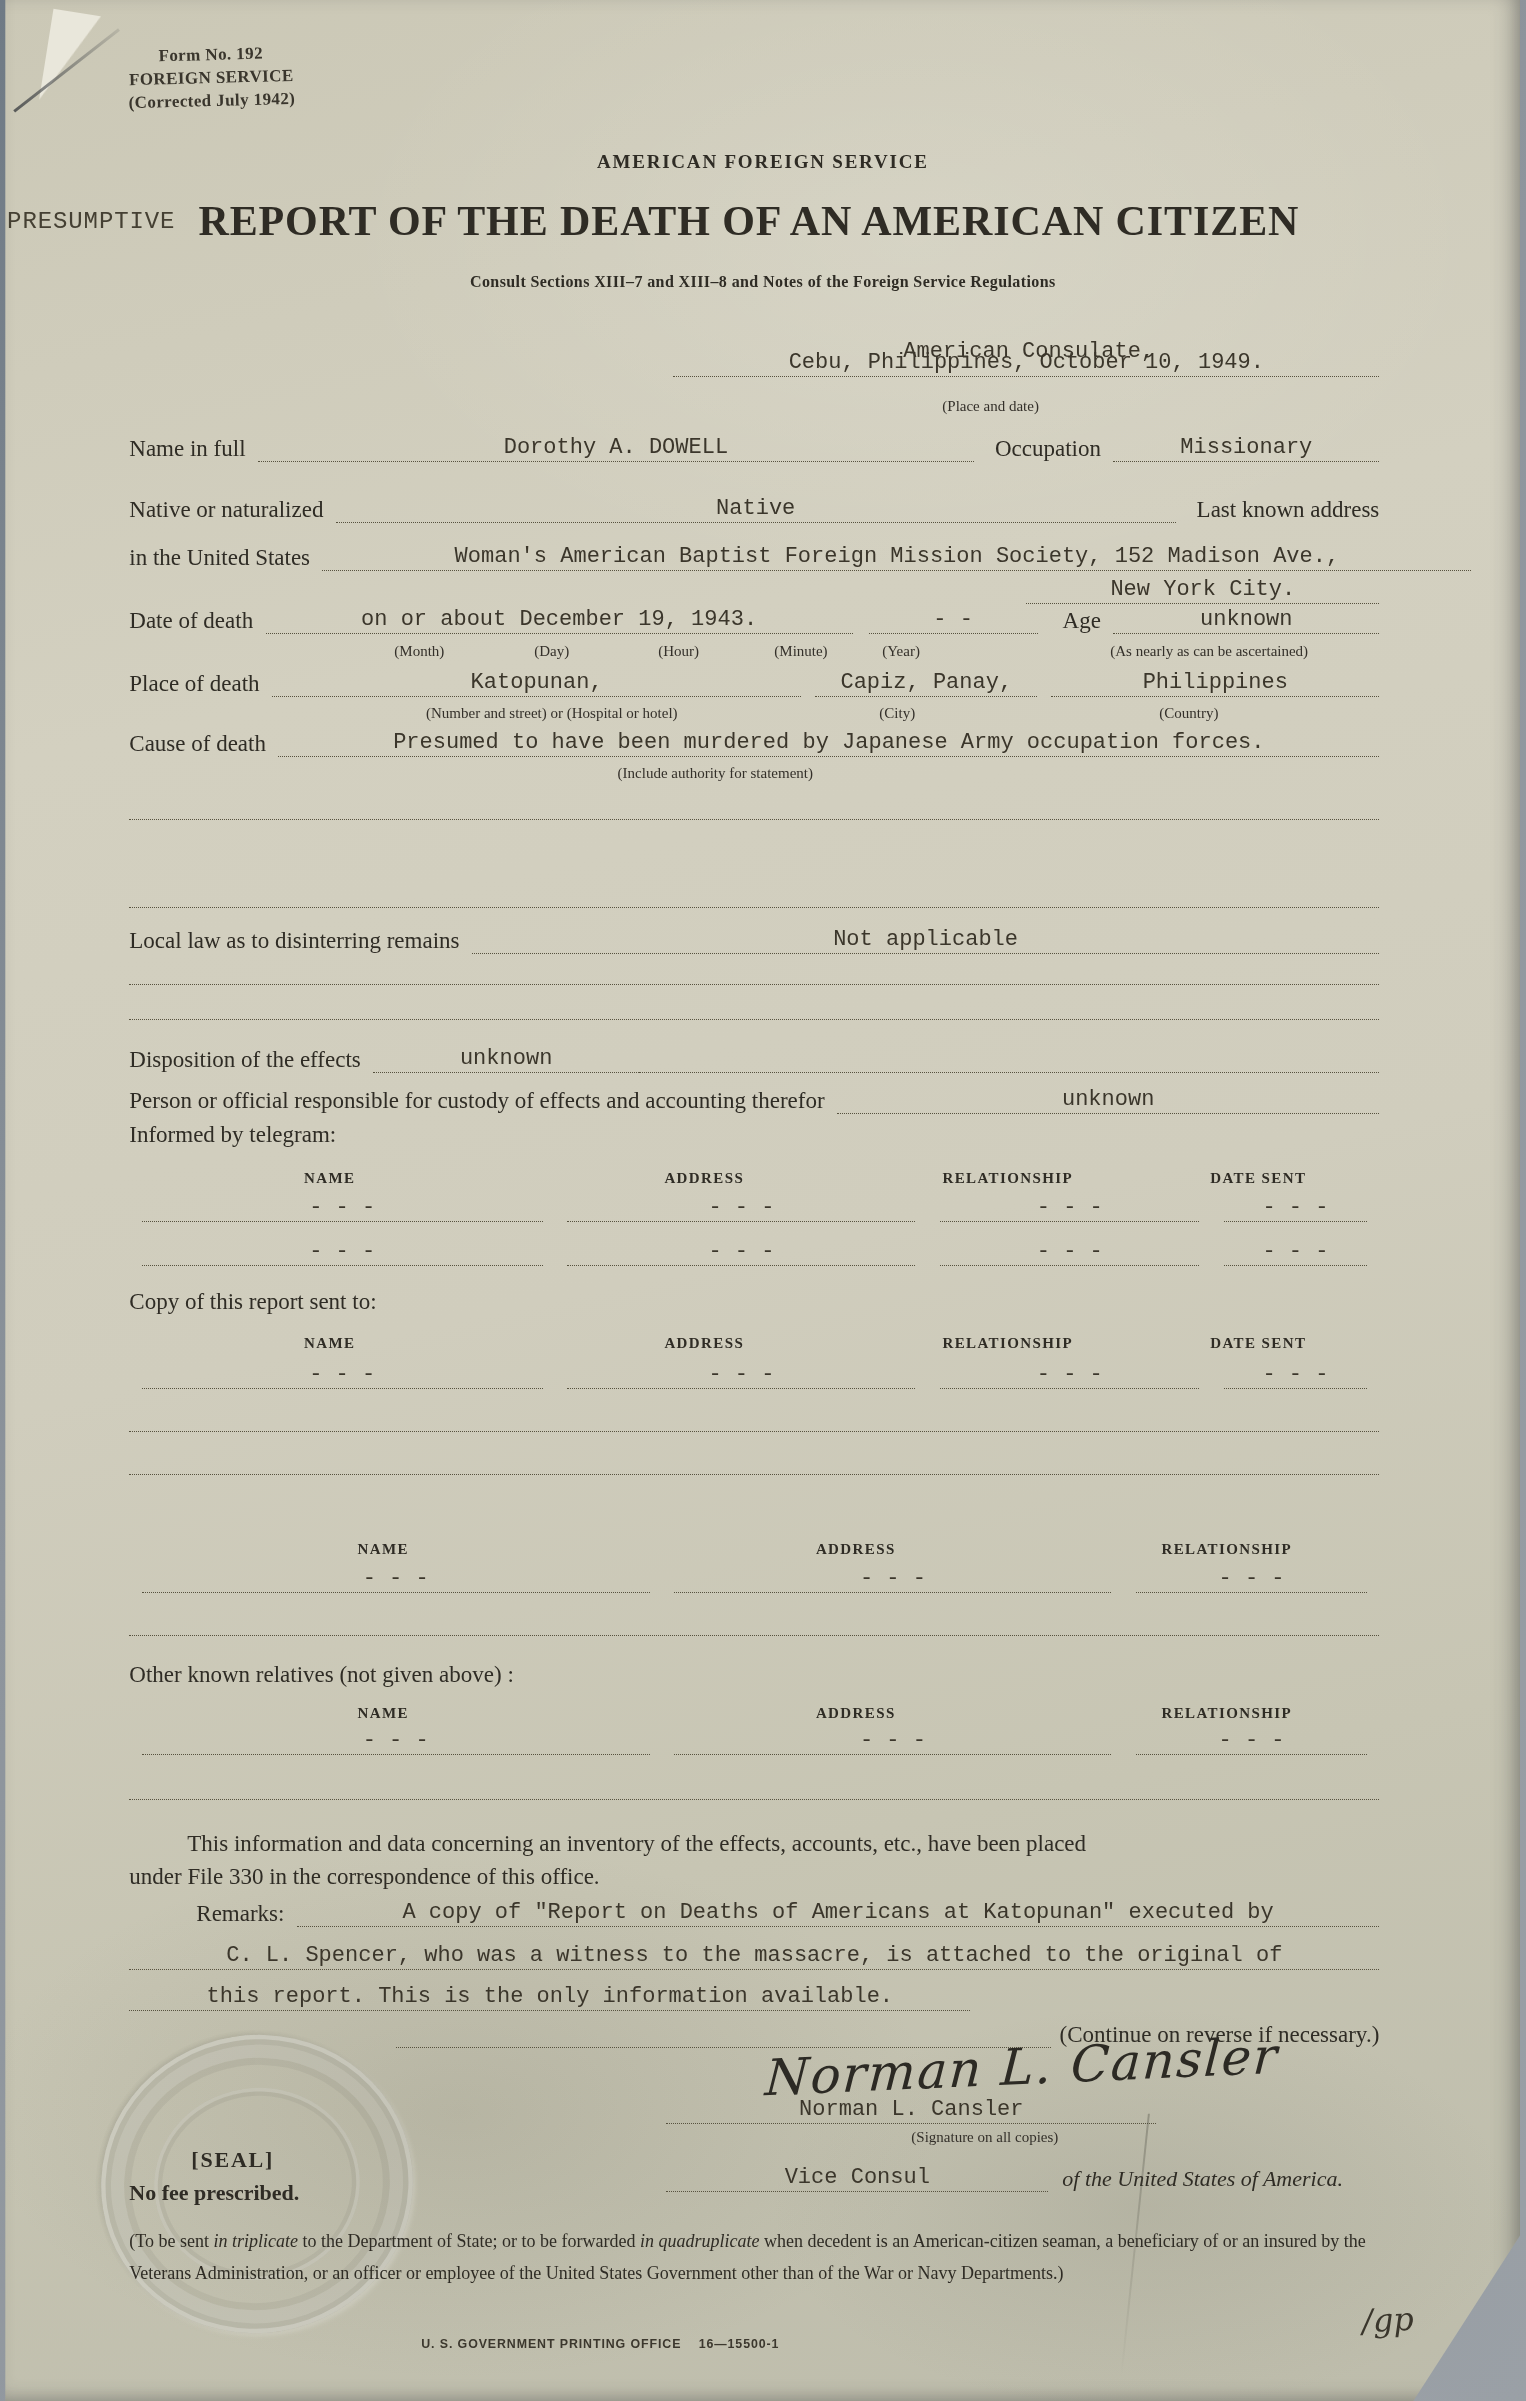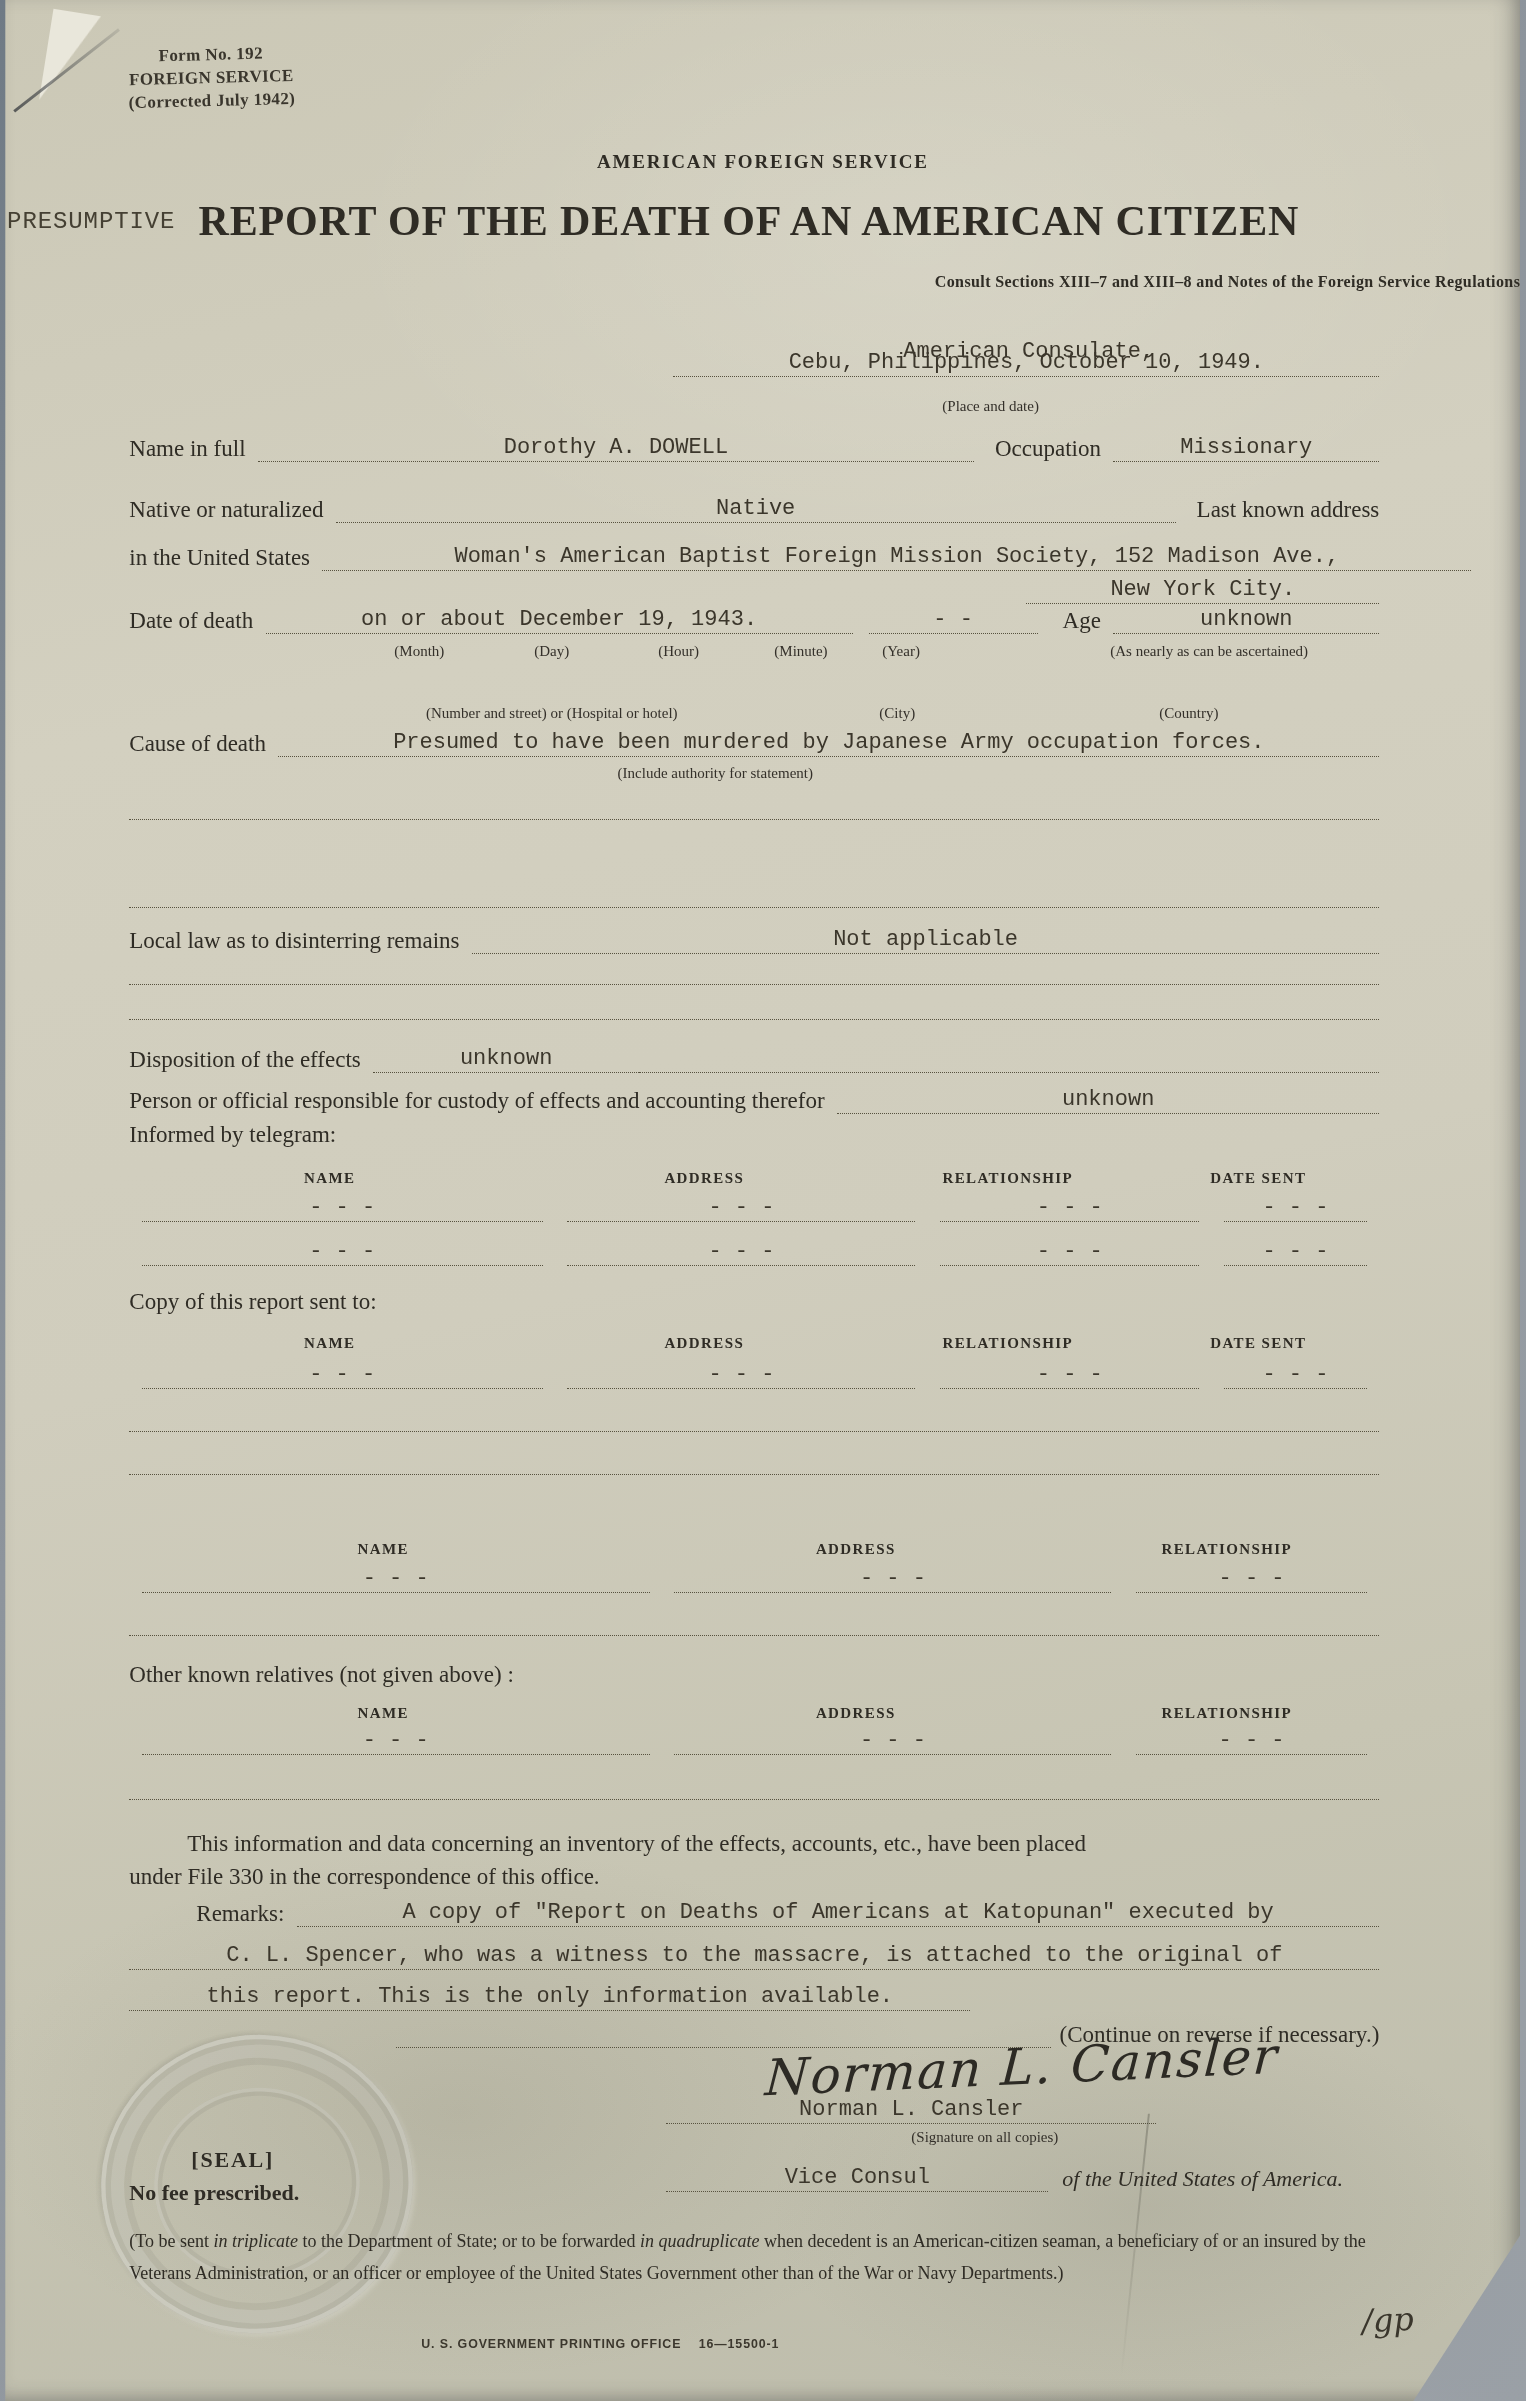--- a/index.html
+++ b/index.html
@@ -38,21 +38,21 @@
   .c4a{width:401px;} .c4b{width:348px;} .c4c{width:259px;} .c4d{flex:1;}
   .c3a{width:508px;} .c3b{width:437px;} .c3c{flex:1;}
   .stamp-block{position:absolute;left:123px;top:44px;text-align:center;font-weight:bold;
     font-size:17px;line-height:1.35;letter-spacing:0.4px;transform:rotate(-1.5deg);color:#3a362d;}
   .agency{position:absolute;left:0;width:1515px;top:151px;text-align:center;
     font-size:19px;font-weight:bold;letter-spacing:1.8px;}
   .title-row{position:absolute;left:1.8px;top:197px;display:flex;align-items:center;}
   .presumptive{font-family:"Liberation Mono",monospace;font-size:24px;letter-spacing:0.9px;
     color:#454033;margin-right:23px;}
   .main-title{font-size:42px;font-weight:bold;letter-spacing:0.9px;white-space:nowrap;}
-  .subtitle{position:absolute;left:0;width:1515px;top:273px;text-align:right;
+  .subtitle{position:absolute;left:0;width:1515px;top:273px;text-align:center;
     font-size:16px;font-weight:bold;letter-spacing:0.4px;}
   .sig-script{position:absolute;left:760px;top:2038px;font-family:"DejaVu Serif",serif;
     font-style:italic;font-size:50px;color:#2c2a24;transform:rotate(-2.5deg) skewX(-6deg);
     letter-spacing:1.8px;white-space:nowrap;}
   .seal{position:absolute;left:96px;top:2035px;width:312px;height:298px;border-radius:50%;
     box-shadow:inset 0 0 0 4.4px rgba(255,255,255,.30),inset 0 0 0 9.8px rgba(90,88,74,.12),
       inset 0 0 0 23px rgba(255,255,255,.16),inset 0 0 0 30px rgba(90,88,74,.10),
       1.8px 2.7px 5.3px rgba(255,255,255,.25), -1.8px -1.8px 4.4px rgba(80,80,66,.18);
     transform:rotate(-9deg);opacity:.85;}
   .seal::before{content:"";position:absolute;inset:53px;border-radius:50%;
@@ -121,20 +121,26 @@
     <span class="lbl" style="padding-left:25px;">Age</span>
     <span class="line nofill" style="width:266px;"><i class="typed" style="font-style:normal">unknown</i></span>
   </div>
   <div class="caps" style="left:389px;top:643px;">(Month)</div>
   <div class="caps" style="left:529px;top:643px;">(Day)</div>
   <div class="caps" style="left:653px;top:643px;">(Hour)</div>
   <div class="caps" style="left:769px;top:643px;">(Minute)</div>
   <div class="caps" style="left:877px;top:643px;">(Year)</div>
   <div class="caps" style="left:1105px;top:643px;">(As nearly as can be ascertained)</div>
 
+  <div class="row" style="top:668px;">
+    <span class="lbl">Place of death</span>
+    <span class="line"><i class="typed" style="font-style:normal">Katopunan,</i></span>
+    <span class="line nofill" style="width:222px;margin-left:14px;"><i class="typed" style="font-style:normal">Capiz, Panay,</i></span>
+    <span class="line nofill" style="width:328px;margin-left:14px;"><i class="typed" style="font-style:normal">Philippines</i></span>
+  </div>
   <div class="caps" style="left:351px;width:391px;text-align:center;top:705px;">(Number and street) or (Hospital or hotel)</div>
   <div class="caps" style="left:874px;top:705px;">(City)</div>
   <div class="caps" style="left:1154px;top:705px;">(Country)</div>
 
   <div class="row" style="top:728px;">
     <span class="lbl">Cause of death</span>
     <span class="line"><i class="typed" style="font-style:normal">Presumed to have been murdered by Japanese Army occupation forces.</i></span>
   </div>
   <div class="caps" style="left:497px;width:426px;text-align:center;top:765px;">(Include authority for statement)</div>
 

